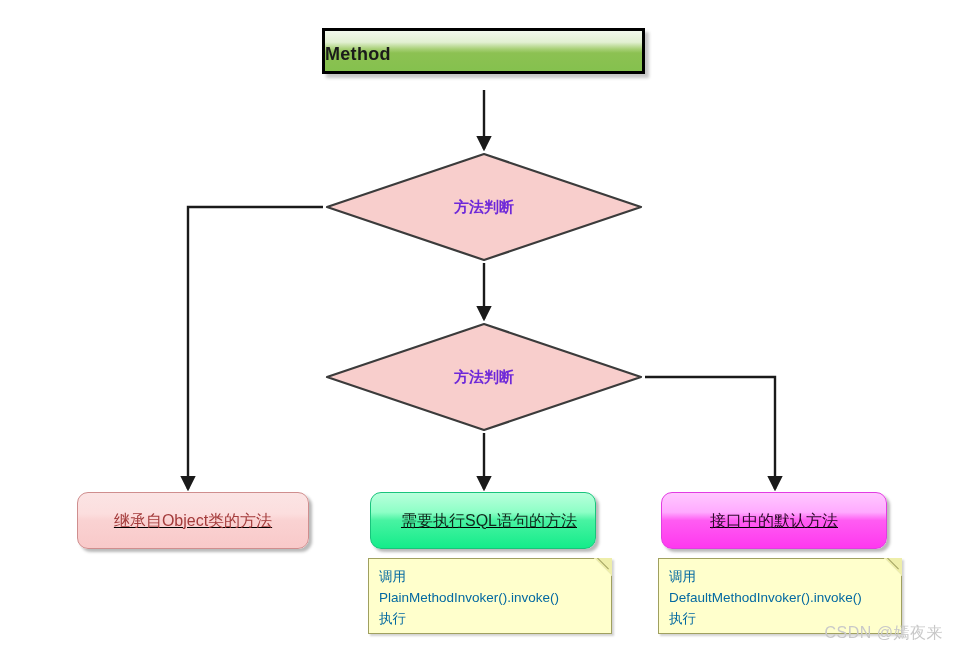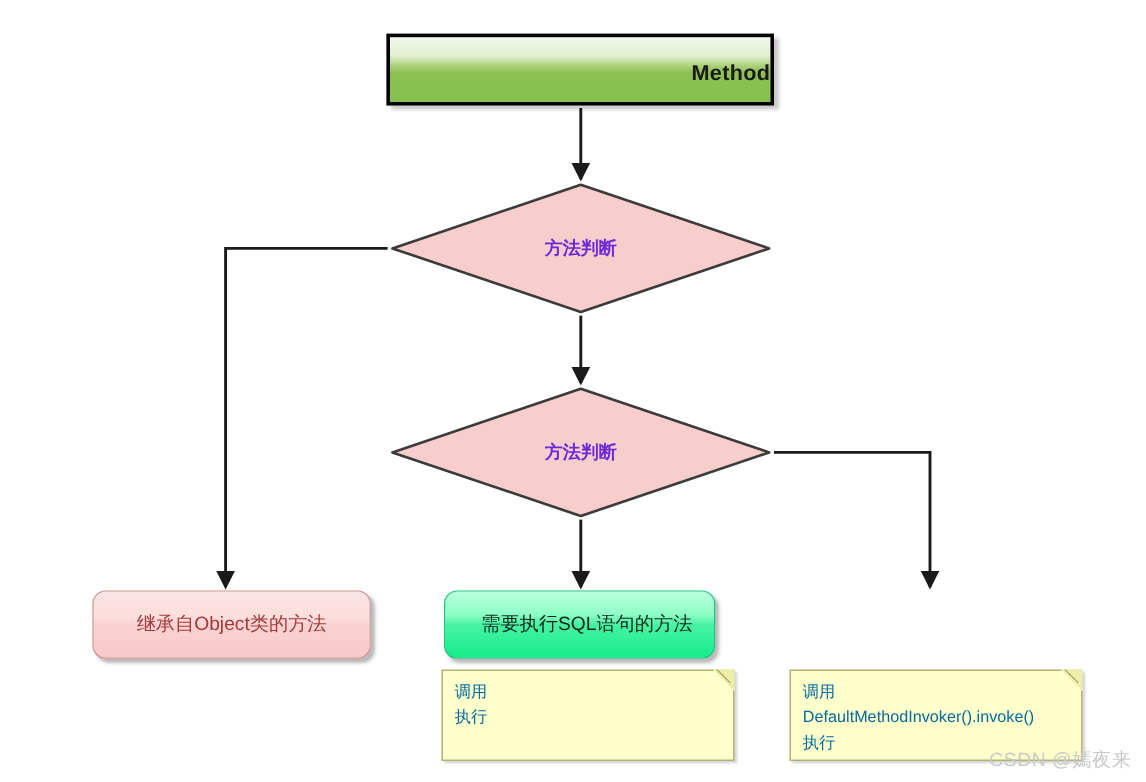--- a/index.html
+++ b/index.html
@@ -17,28 +17,28 @@
     background: #ffffff;
     overflow: hidden;
   }
 
   
   .proc-method {
     position: absolute;
     left: 322px;
     top: 28px;
     width: 323px;
-    height: 60px;
+    height: 46px;
     box-sizing: border-box;
     border: 3px solid #000000;
     background: linear-gradient(to bottom, #f2f8ec 0%, #e2f0d2 28%, #a8d077 45%, #8cc152 55%, #85c14e 100%);
     box-shadow: 4px 4px 3px rgba(0,0,0,0.22);
     display: flex;
     align-items: center;
-    justify-content: flex-end;
+    justify-content: flex-start;
   }
   .proc-method .lbl {
     font-size: 18px;
     font-weight: bold;
     color: #1a1a1a;
     letter-spacing: 0.3px;
     margin-top: 6px;
   }
 
   
@@ -71,20 +71,21 @@
 
   
   .rbox {
     position: absolute;
     box-sizing: border-box;
     border-radius: 11px;
     display: flex;
     align-items: center;
     justify-content: center;
     box-shadow: 3px 3px 3px rgba(0,0,0,0.28);
+    text-decoration: underline;
   }
   .rbox .lbl {
     font-size: 16px;
     line-height: 1;
   }
 
   #box-object {
     left: 77px;
     top: 492px;
     width: 232px;
@@ -231,26 +232,30 @@
   </div>
 
   <div class="rbox" id="box-object">
     <span class="lbl">继承自Object类的方法</span>
   </div>
 
   <div class="rbox" id="box-sql">
     <span class="lbl">需要执行SQL语句的方法</span>
   </div>
 
+  <div class="rbox" id="box-default">
+    <span class="lbl">接口中的默认方法</span>
+  </div>
 
   <div class="note" id="note-plain">
     <div class="fold"></div>
     <div class="fold-inner"></div>
     <div class="fold-edge"></div>
     <div class="nline">调用</div>
+    <div class="nline">PlainMethodInvoker().invoke()</div>
     <div class="nline">执行</div>
   </div>
 
   <div class="note" id="note-default">
     <div class="fold"></div>
     <div class="fold-inner"></div>
     <div class="fold-edge"></div>
     <div class="nline">调用</div>
     <div class="nline">DefaultMethodInvoker().invoke()</div>
     <div class="nline">执行</div>

